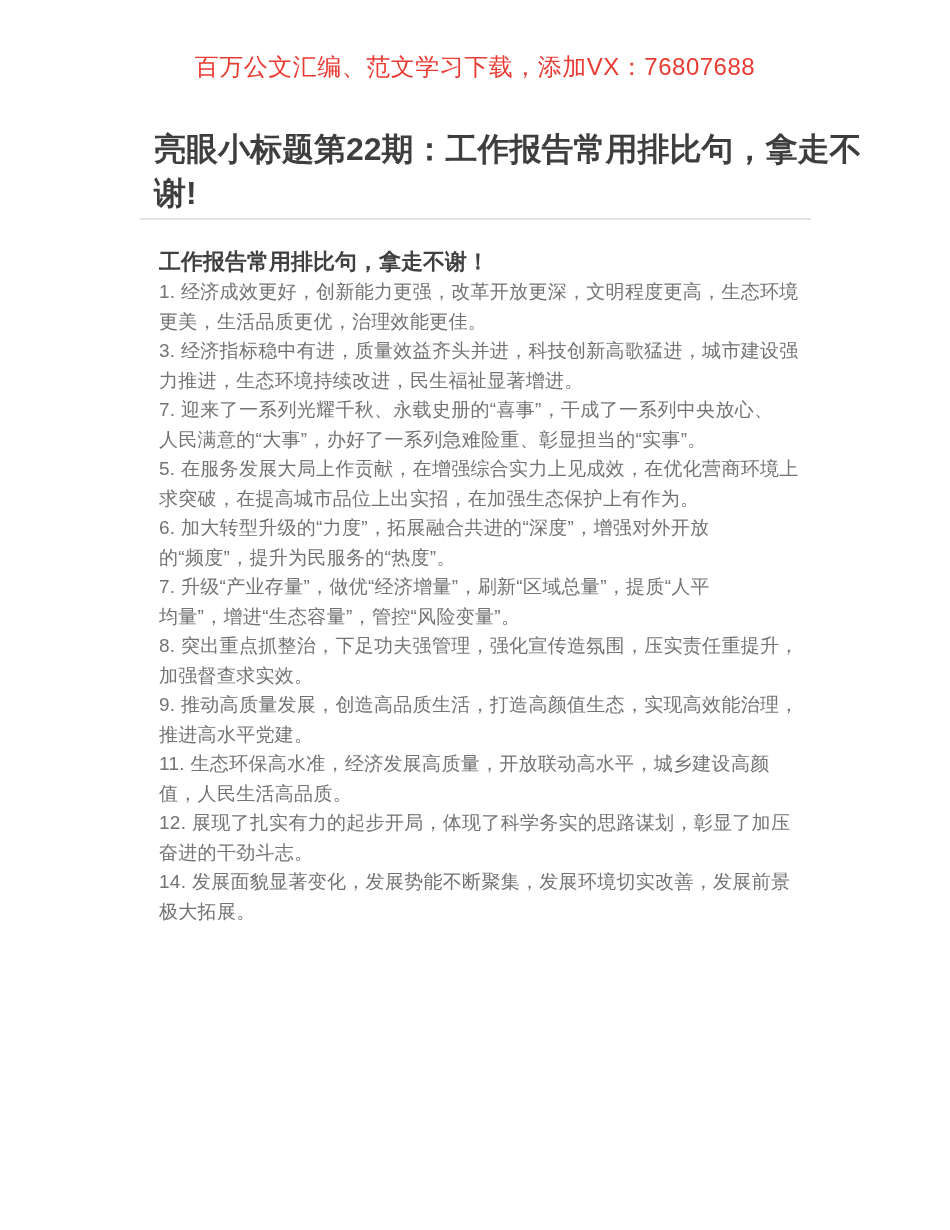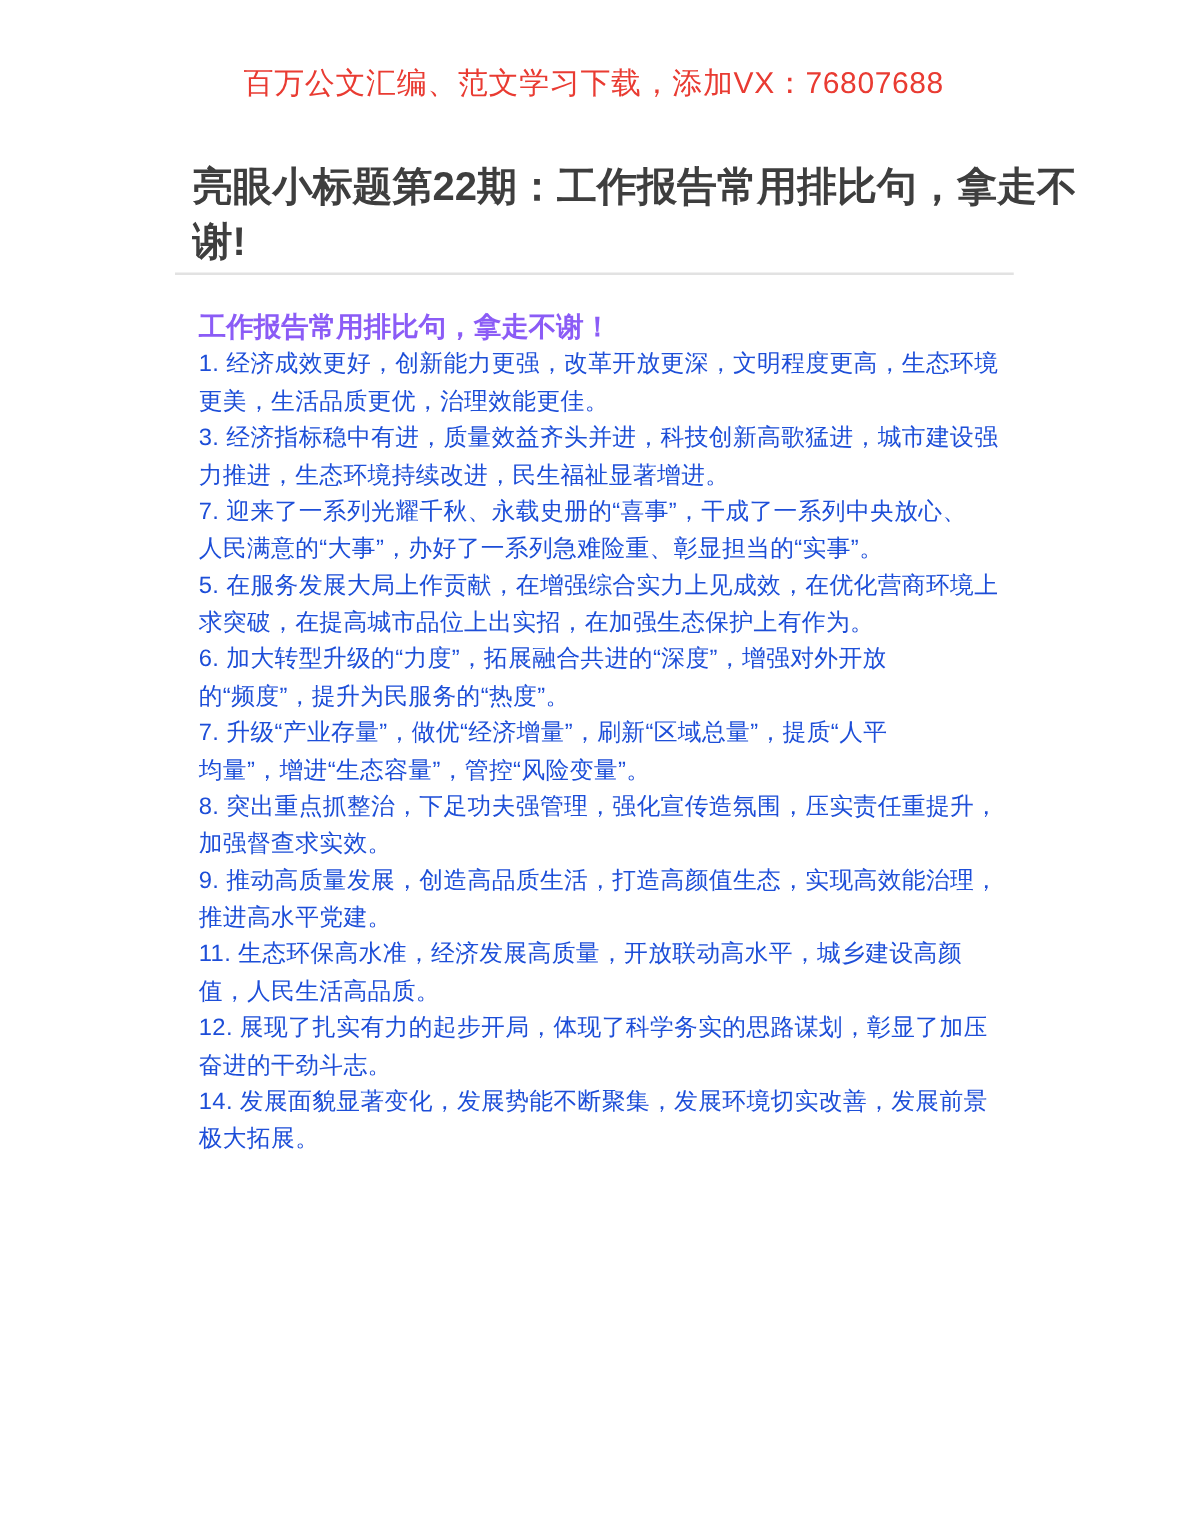--- a/index.html
+++ b/index.html
@@ -55,28 +55,28 @@
     position: absolute;
     left: 159px;
     top: 246px;
     width: 660px;
   }
   .subtitle {
     margin: 0;
     font-size: 22px;
     line-height: 31px;
     font-weight: 700;
-    color: #8b5cf6;
+    color: #404040;
     white-space: pre;
   }
   .item {
     margin: 0;
     font-size: 19px;
     line-height: 29.5px;
-    color: #1d4ed8;
+    color: #737373;
     white-space: pre;
     letter-spacing: 0.3px;
   }
 </style>
 </head>
 <body>
 
 <div class="page">
   <div class="notice">百万公文汇编、范文学习下载，添加VX：76807688</div>
 

